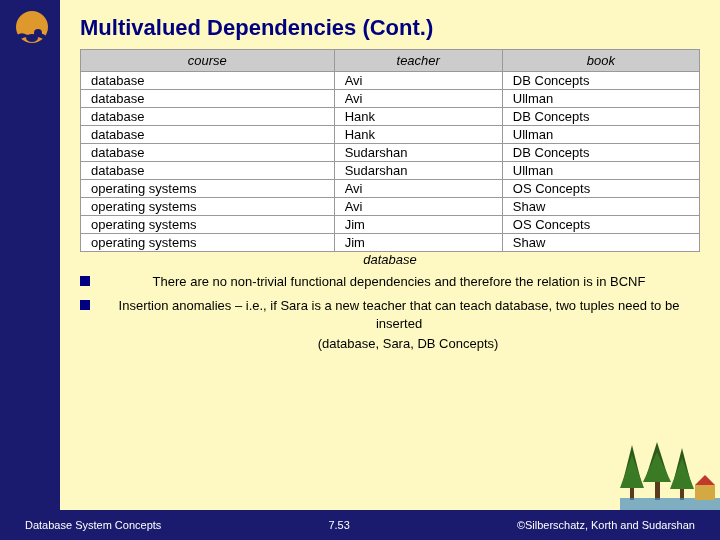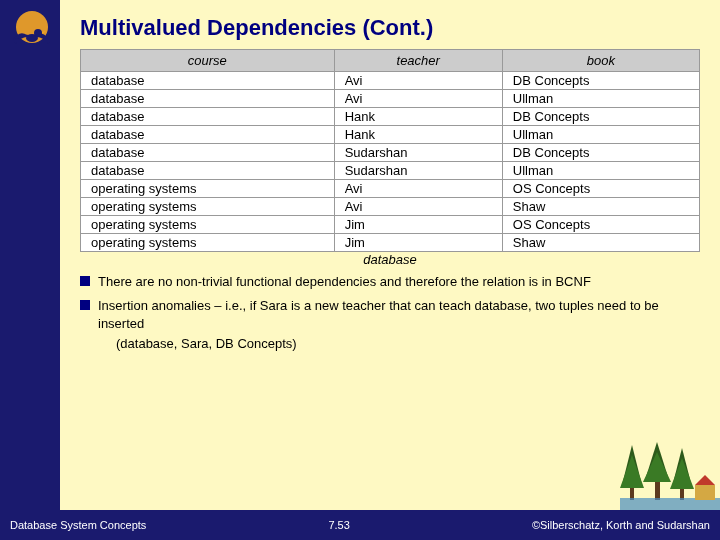--- a/index.html
+++ b/index.html
@@ -38,21 +38,21 @@
     .bottom-strip {
       position: absolute;
       bottom: 0;
       left: 0;
       right: 0;
       height: 30px;
       background: #1a1a6e;
       display: flex;
       align-items: center;
       justify-content: space-between;
-      padding: 0 10px;
+      padding: 0 25px;
       gap: 46px;
     }
 
     .bottom-strip span {
       color: #fff;
       font-size: 11px;
     }
 
     
     .title {
@@ -112,20 +112,21 @@
       height: 10px;
       background: #000080;
       margin-right: 8px;
       margin-top: 3px;
       flex-shrink: 0;
     }
 
     .bullet-text {
       flex: 1;
       line-height: 1.4;
+      text-align: center;
     }
 
     .indent-text {
       margin-left: 18px;
       font-size: 13px;
       line-height: 1.5;
       color: #000;
     }
 
     

